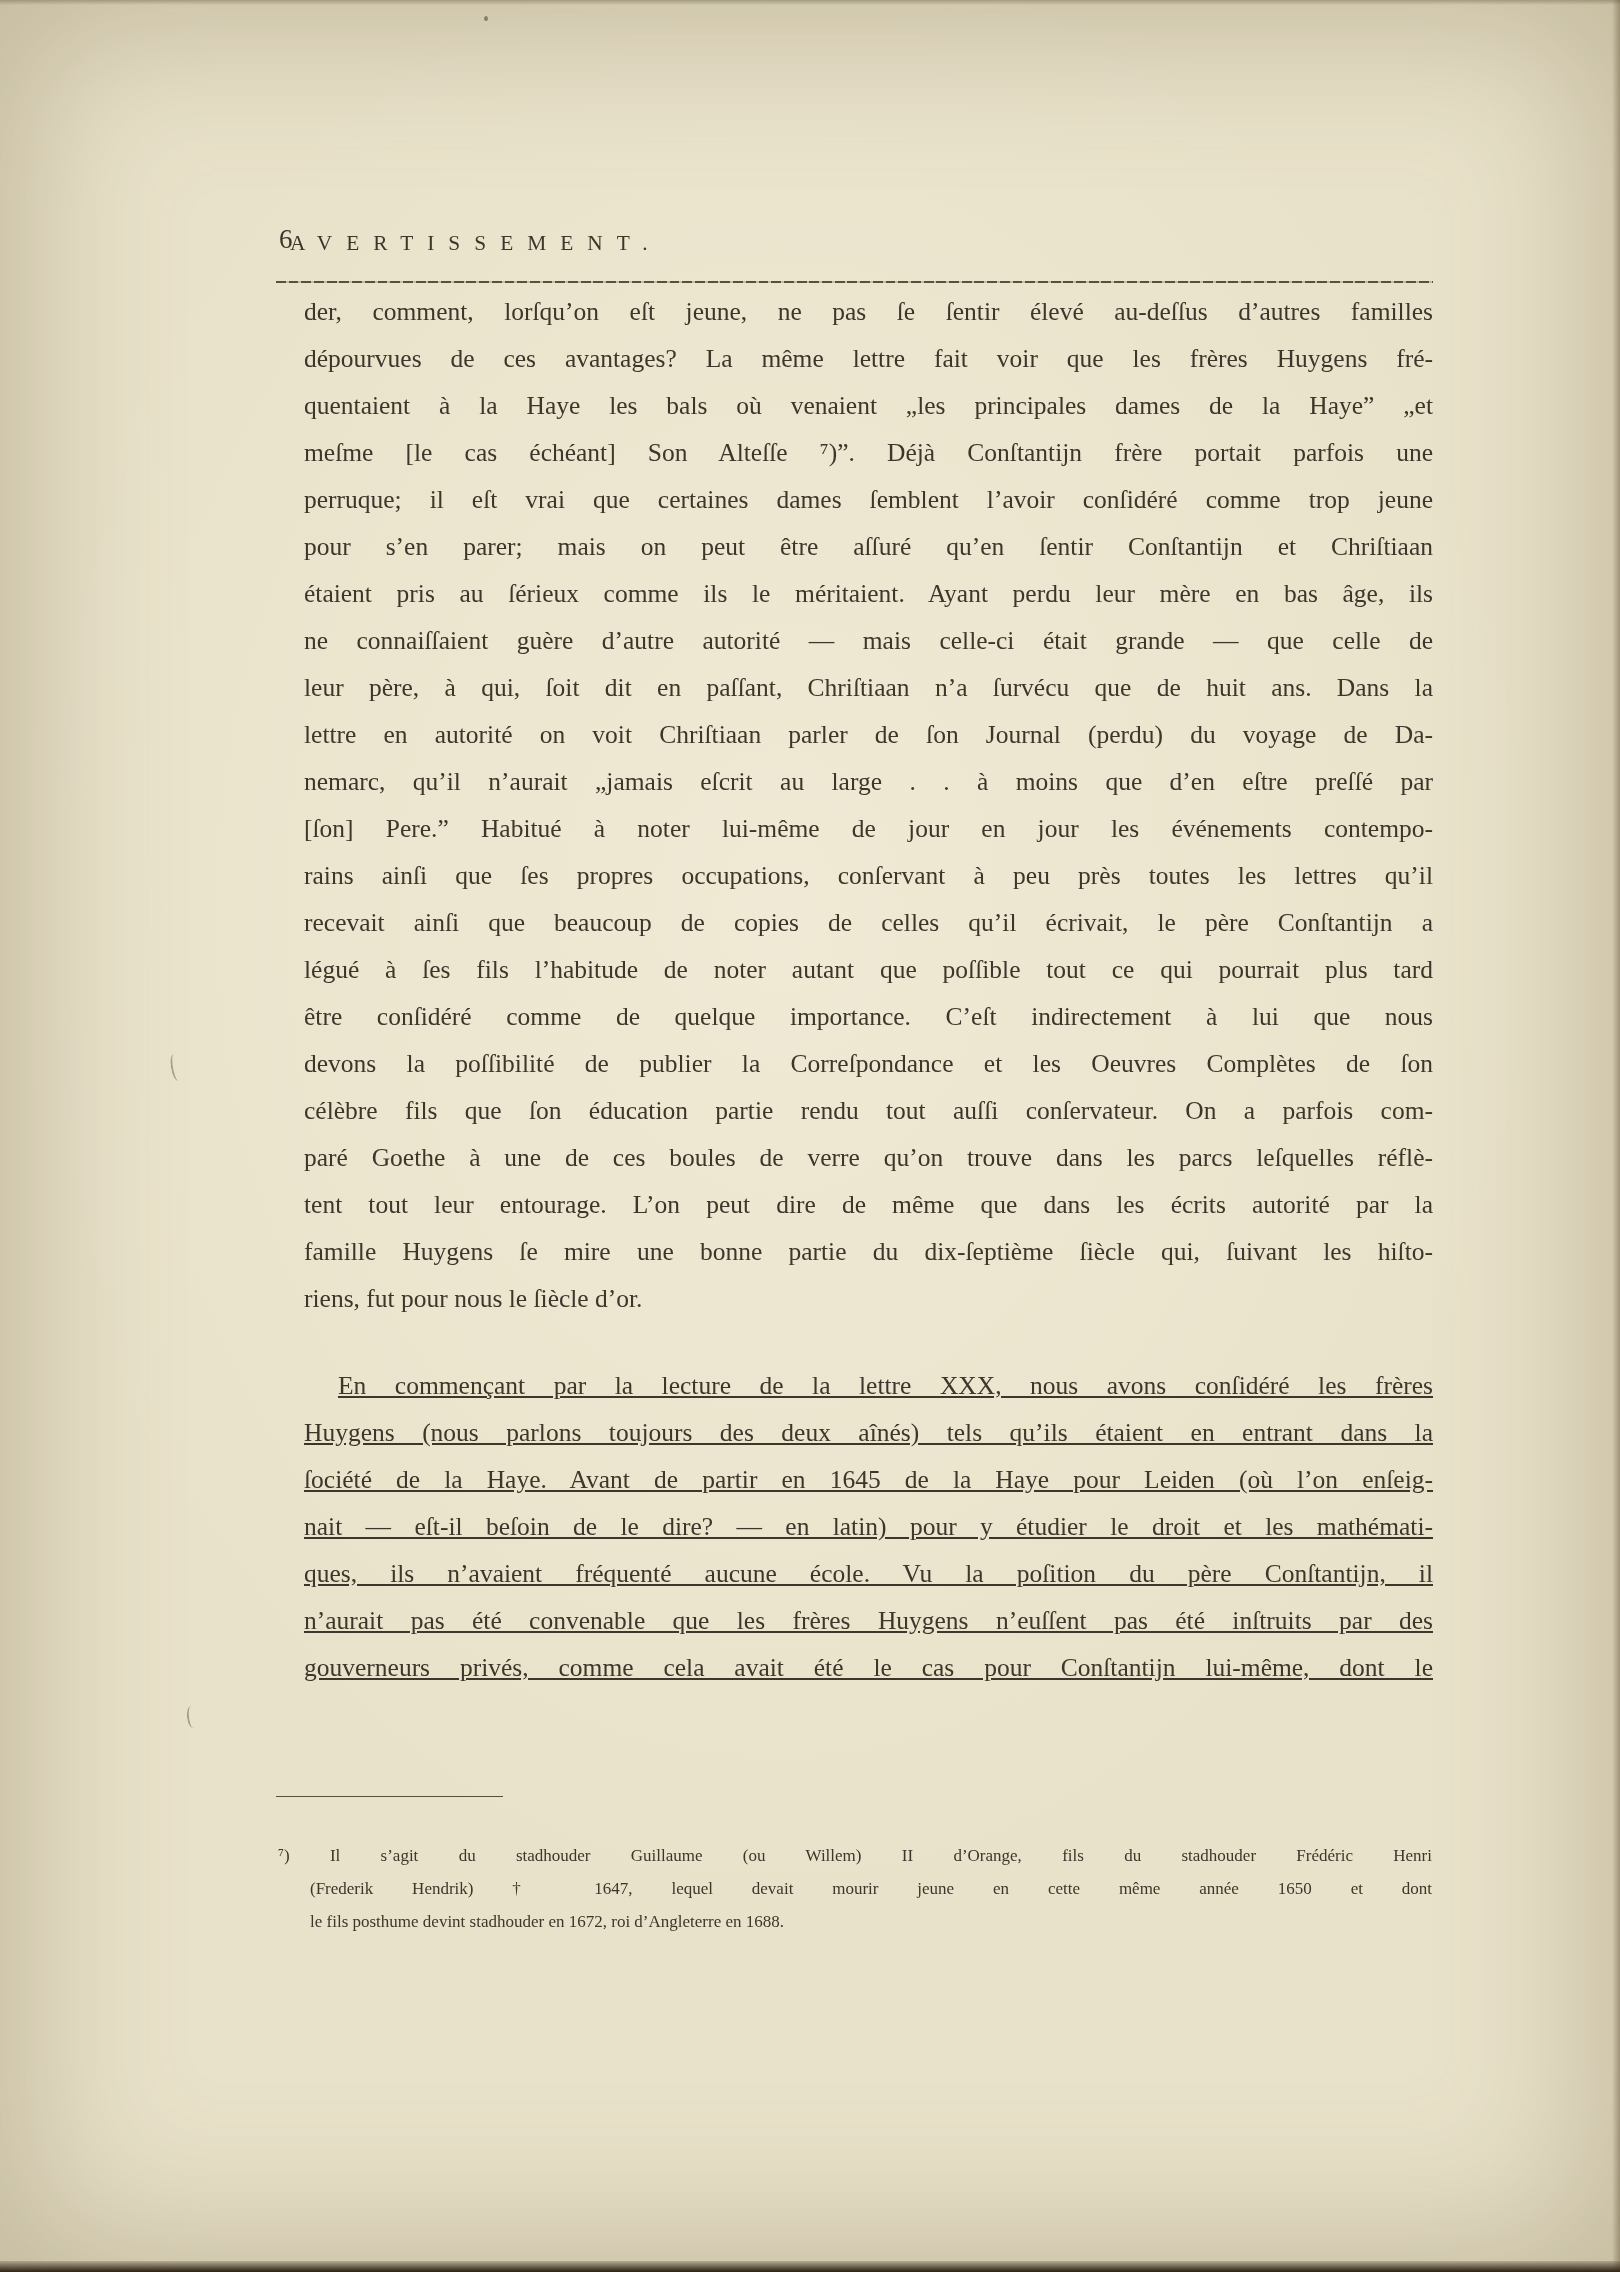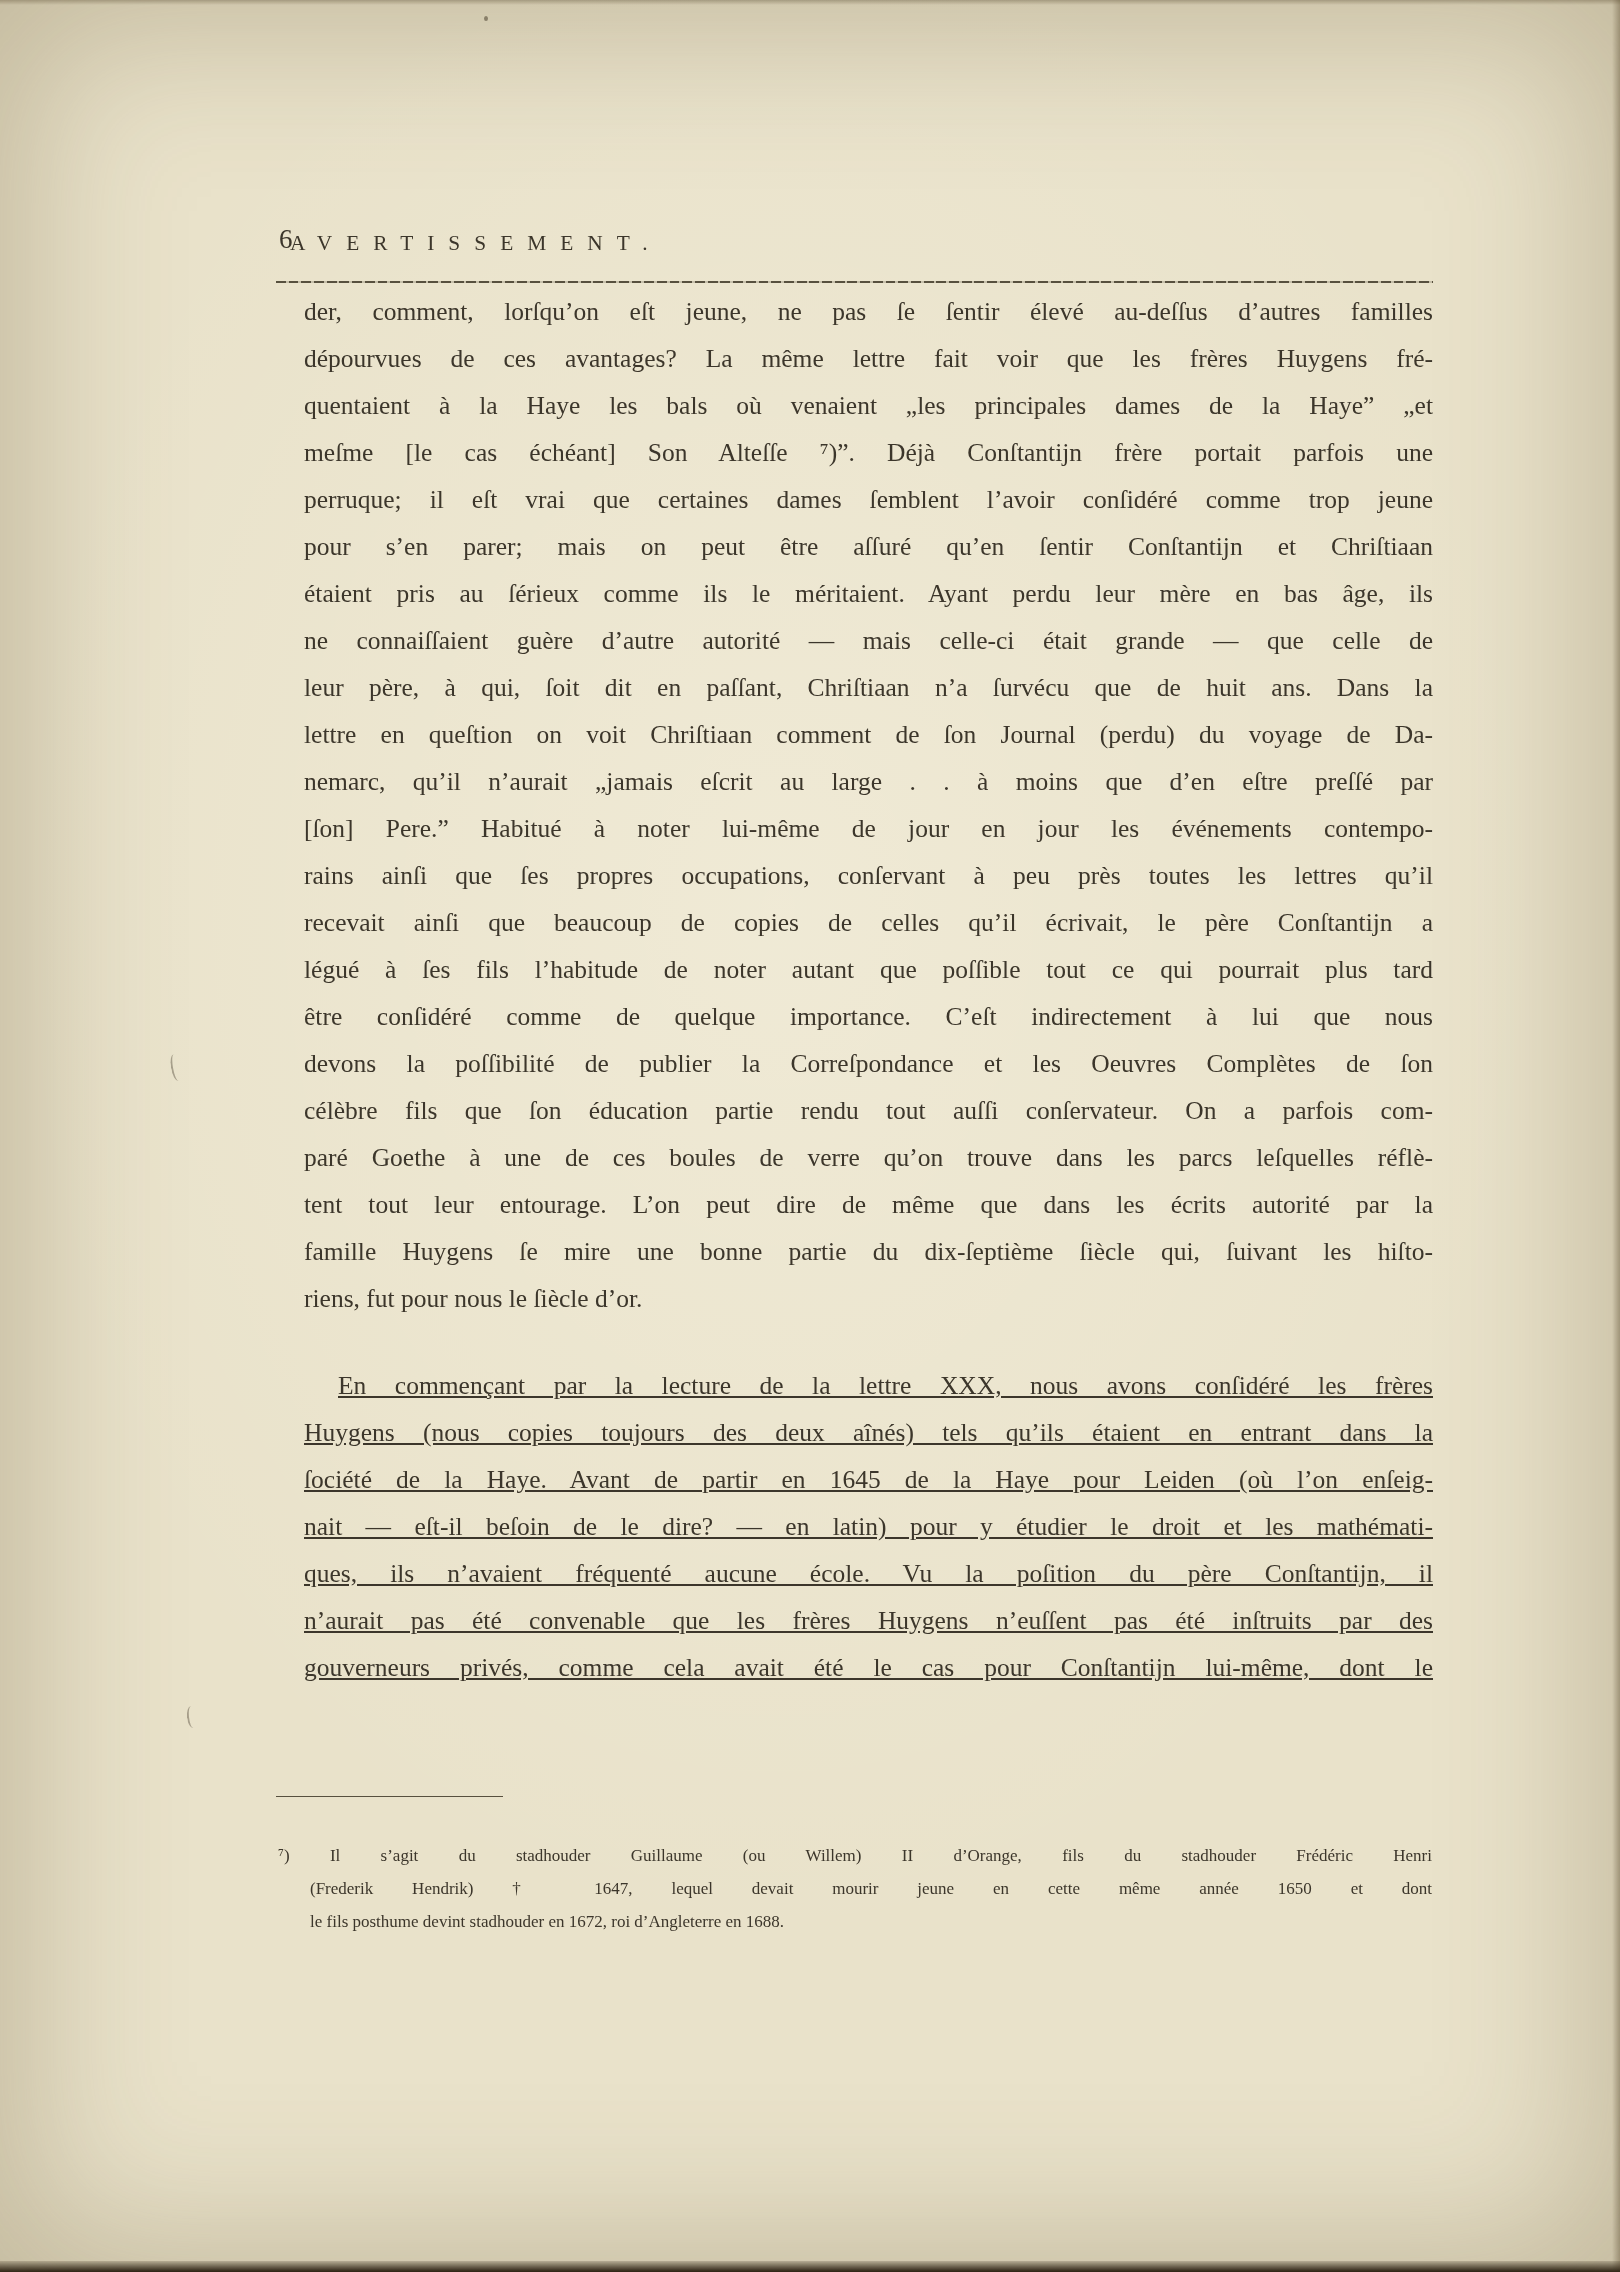--- a/index.html
+++ b/index.html
@@ -138,37 +138,37 @@
       <div class="paragraph">
         <div class="line">der, comment, lorſqu’on eſt jeune, ne pas ſe ſentir élevé au-deſſus d’autres familles</div>
         <div class="line">dépourvues de ces avantages? La même lettre fait voir que les frères Huygens fré-</div>
         <div class="line">quentaient à la Haye les bals où venaient „les principales dames de la Haye” „et</div>
         <div class="line">meſme [le cas échéant] Son Alteſſe ⁷)”. Déjà Conſtantijn frère portait parfois une</div>
         <div class="line">perruque; il eſt vrai que certaines dames ſemblent l’avoir conſidéré comme trop jeune</div>
         <div class="line">pour s’en parer; mais on peut être aſſuré qu’en ſentir Conſtantijn et Chriſtiaan</div>
         <div class="line">étaient pris au ſérieux comme ils le méritaient. Ayant perdu leur mère en bas âge, ils</div>
         <div class="line">ne connaiſſaient guère d’autre autorité — mais celle-ci était grande — que celle de</div>
         <div class="line">leur père, à qui, ſoit dit en paſſant, Chriſtiaan n’a ſurvécu que de huit ans. Dans la</div>
-        <div class="line">lettre en queſtion on voit Chriſtiaan comment de ſon Journal (perdu) du voyage de Da-</div>
+        <div class="line">lettre en autorité on voit Chriſtiaan parler de ſon Journal (perdu) du voyage de Da-</div>
         <div class="line">nemarc, qu’il n’aurait „jamais eſcrit au large . . à moins que d’en eſtre preſſé par</div>
         <div class="line">[ſon] Pere.” Habitué à noter lui-même de jour en jour les événements contempo-</div>
         <div class="line">rains ainſi que ſes propres occupations, conſervant à peu près toutes les lettres qu’il</div>
         <div class="line">recevait ainſi que beaucoup de copies de celles qu’il écrivait, le père Conſtantijn a</div>
         <div class="line">légué à ſes fils l’habitude de noter autant que poſſible tout ce qui pourrait plus tard</div>
         <div class="line">être conſidéré comme de quelque importance. C’eſt indirectement à lui que nous</div>
         <div class="line">devons la poſſibilité de publier la Correſpondance et les Oeuvres Complètes de ſon</div>
         <div class="line">célèbre fils que ſon éducation partie rendu tout auſſi conſervateur. On a parfois com-</div>
         <div class="line">paré Goethe à une de ces boules de verre qu’on trouve dans les parcs leſquelles réflè-</div>
         <div class="line">tent tout leur entourage. L’on peut dire de même que dans les écrits autorité par la</div>
         <div class="line">famille Huygens ſe mire une bonne partie du dix-ſeptième ſiècle qui, ſuivant les hiſto-</div>
         <div class="line no-stretch">riens, fut pour nous le ſiècle d’or.</div>
       </div>
       <div class="paragraph">
         <div class="line indent">En commençant par la lecture de la lettre XXX, nous avons conſidéré les frères</div>
-        <div class="line">Huygens (nous copies toujours des deux aînés) tels qu’ils étaient en entrant dans la</div>
+        <div class="line">Huygens (nous parlons toujours des deux aînés) tels qu’ils étaient en entrant dans la</div>
         <div class="line">ſociété de la Haye. Avant de partir en 1645 de la Haye pour Leiden (où l’on enſeig-</div>
         <div class="line">nait — eſt-il beſoin de le dire? — en latin) pour y étudier le droit et les mathémati-</div>
         <div class="line">ques, ils n’avaient fréquenté aucune école. Vu la poſition du père Conſtantijn, il</div>
         <div class="line">n’aurait pas été convenable que les frères Huygens n’euſſent pas été inſtruits par des</div>
         <div class="line">gouverneurs privés, comme cela avait été le cas pour Conſtantijn lui-même, dont le</div>
       </div>
     </div>
 
   <div class="footnote-rule"></div>
 

